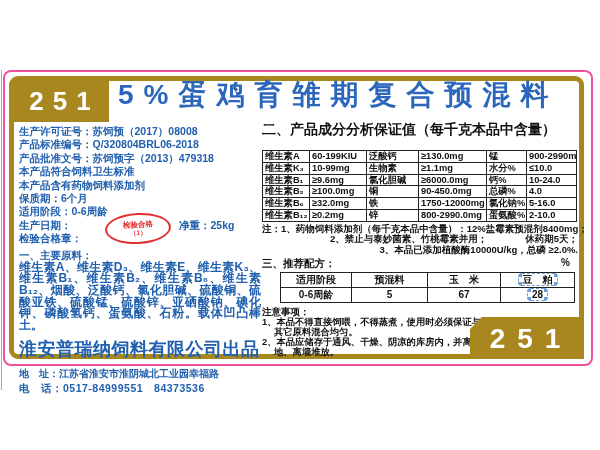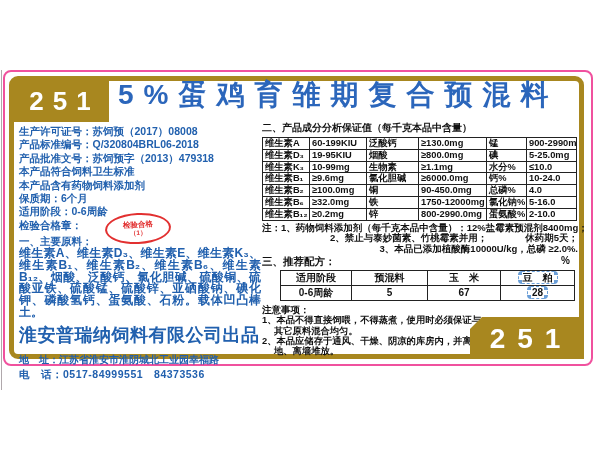--- a/index.html
+++ b/index.html
@@ -35,21 +35,21 @@
   .ing-head{margin-top:3px;font-size:10.5px;font-weight:bold;color:#2160ae;line-height:13px;}
   .ing{font-size:12px;font-weight:bold;color:#2160ae;line-height:11.7px;text-align:justify;}
   .company{margin-top:5px;font-size:18px;font-weight:bold;color:#2160ae;
            letter-spacing:0.5px;white-space:nowrap;}
   .addr{margin-top:6px;font-size:10px;font-weight:bold;color:#2160ae;white-space:nowrap;}
   .phone{margin-top:1px;font-size:10.5px;font-weight:bold;color:#2160ae;
          letter-spacing:0.5px;white-space:nowrap;}
 
   
   .right-col{position:absolute;left:262px;top:121px;width:316px;}
-  .an-head{font-size:10px;font-weight:bold;color:#111;margin-bottom:2px;white-space:nowrap;}
+  .an-head{font-size:14px;font-weight:bold;color:#111;margin-bottom:11px;white-space:nowrap;}
   table.an{border-collapse:collapse;table-layout:fixed;width:314px;}
   table.an td{border:1px solid #222;font-size:9.3px;font-weight:bold;color:#111;
               padding:0 2px;height:10.8px;line-height:10.8px;white-space:nowrap;overflow:hidden;}
   .note{font-size:9.5px;font-weight:bold;color:#111;line-height:10.6px;white-space:nowrap;}
   .note.first{margin-top:2px;}
   .note.ind{margin-left:14px;text-align:right;}
   .f-row{margin-top:1px;font-size:10.5px;font-weight:bold;color:#111;position:relative;}
   .f-unit{position:absolute;right:8px;top:0;font-size:10px;}
   table.f{border-collapse:collapse;table-layout:fixed;width:294px;margin-left:18px;margin-top:1px;}
   table.f th,table.f td{border:1px solid #222;font-size:10px;font-weight:bold;color:#111;
@@ -83,20 +83,24 @@
   <div class="title">5%蛋鸡育雏期复合预混料</div>
 
   <div class="left-col">
     <div class="iline">生产许可证号：苏饲预（2017）08008</div>
     <div class="iline">产品标准编号：Q/320804BRL06-2018</div>
     <div class="iline">产品批准文号：苏饲预字（2013）479318</div>
     <div class="iline">本产品符合饲料卫生标准</div>
     <div class="iline">本产品含有药物饲料添加剂</div>
     <div class="iline">保质期：6个月</div>
     <div class="iline">适用阶段：0-6周龄</div>
+    <div class="iline split">
+      <span>生产日期：</span>
+      <span class="netw">净重：25kg</span>
+    </div>
     <div class="iline">检验合格章：</div>
 
     <div class="stamp">
       <div class="stamp-l1">检验合格</div>
       <div class="stamp-l2">（1）</div>
     </div>
 
     <div class="ing-head">一、主要原料：</div>
     <div class="ing">维生素A、维生素D₃、维生素E、维生素K₃、维生素B₁、维生素B₂、维生素B₆、维生素B₁₂、烟酸、泛酸钙、氯化胆碱、硫酸铜、硫酸亚铁、硫酸锰、硫酸锌、亚硒酸钠、碘化钾、磷酸氢钙、蛋氨酸、石粉。载体凹凸棒土。</div>
 
@@ -120,28 +124,20 @@
       <tbody>
           <tr>
         <td>维生素A</td>
         <td>60-199KIU</td>
         <td>泛酸钙</td>
         <td>≥130.0mg</td>
         <td>锰</td>
         <td>900-2990mg</td>
       </tr>
       <tr>
-        <td>维生素D₃</td>
-        <td>19-95KIU</td>
-        <td>烟酸</td>
-        <td>≥800.0mg</td>
-        <td>碘</td>
-        <td>5-25.0mg</td>
-      </tr>
-      <tr>
         <td>维生素K₃</td>
         <td>10-99mg</td>
         <td>生物素</td>
         <td>≥1.1mg</td>
         <td>水分%</td>
         <td>≤10.0</td>
       </tr>
       <tr>
         <td>维生素B₁</td>
         <td>≥9.6mg</td>

